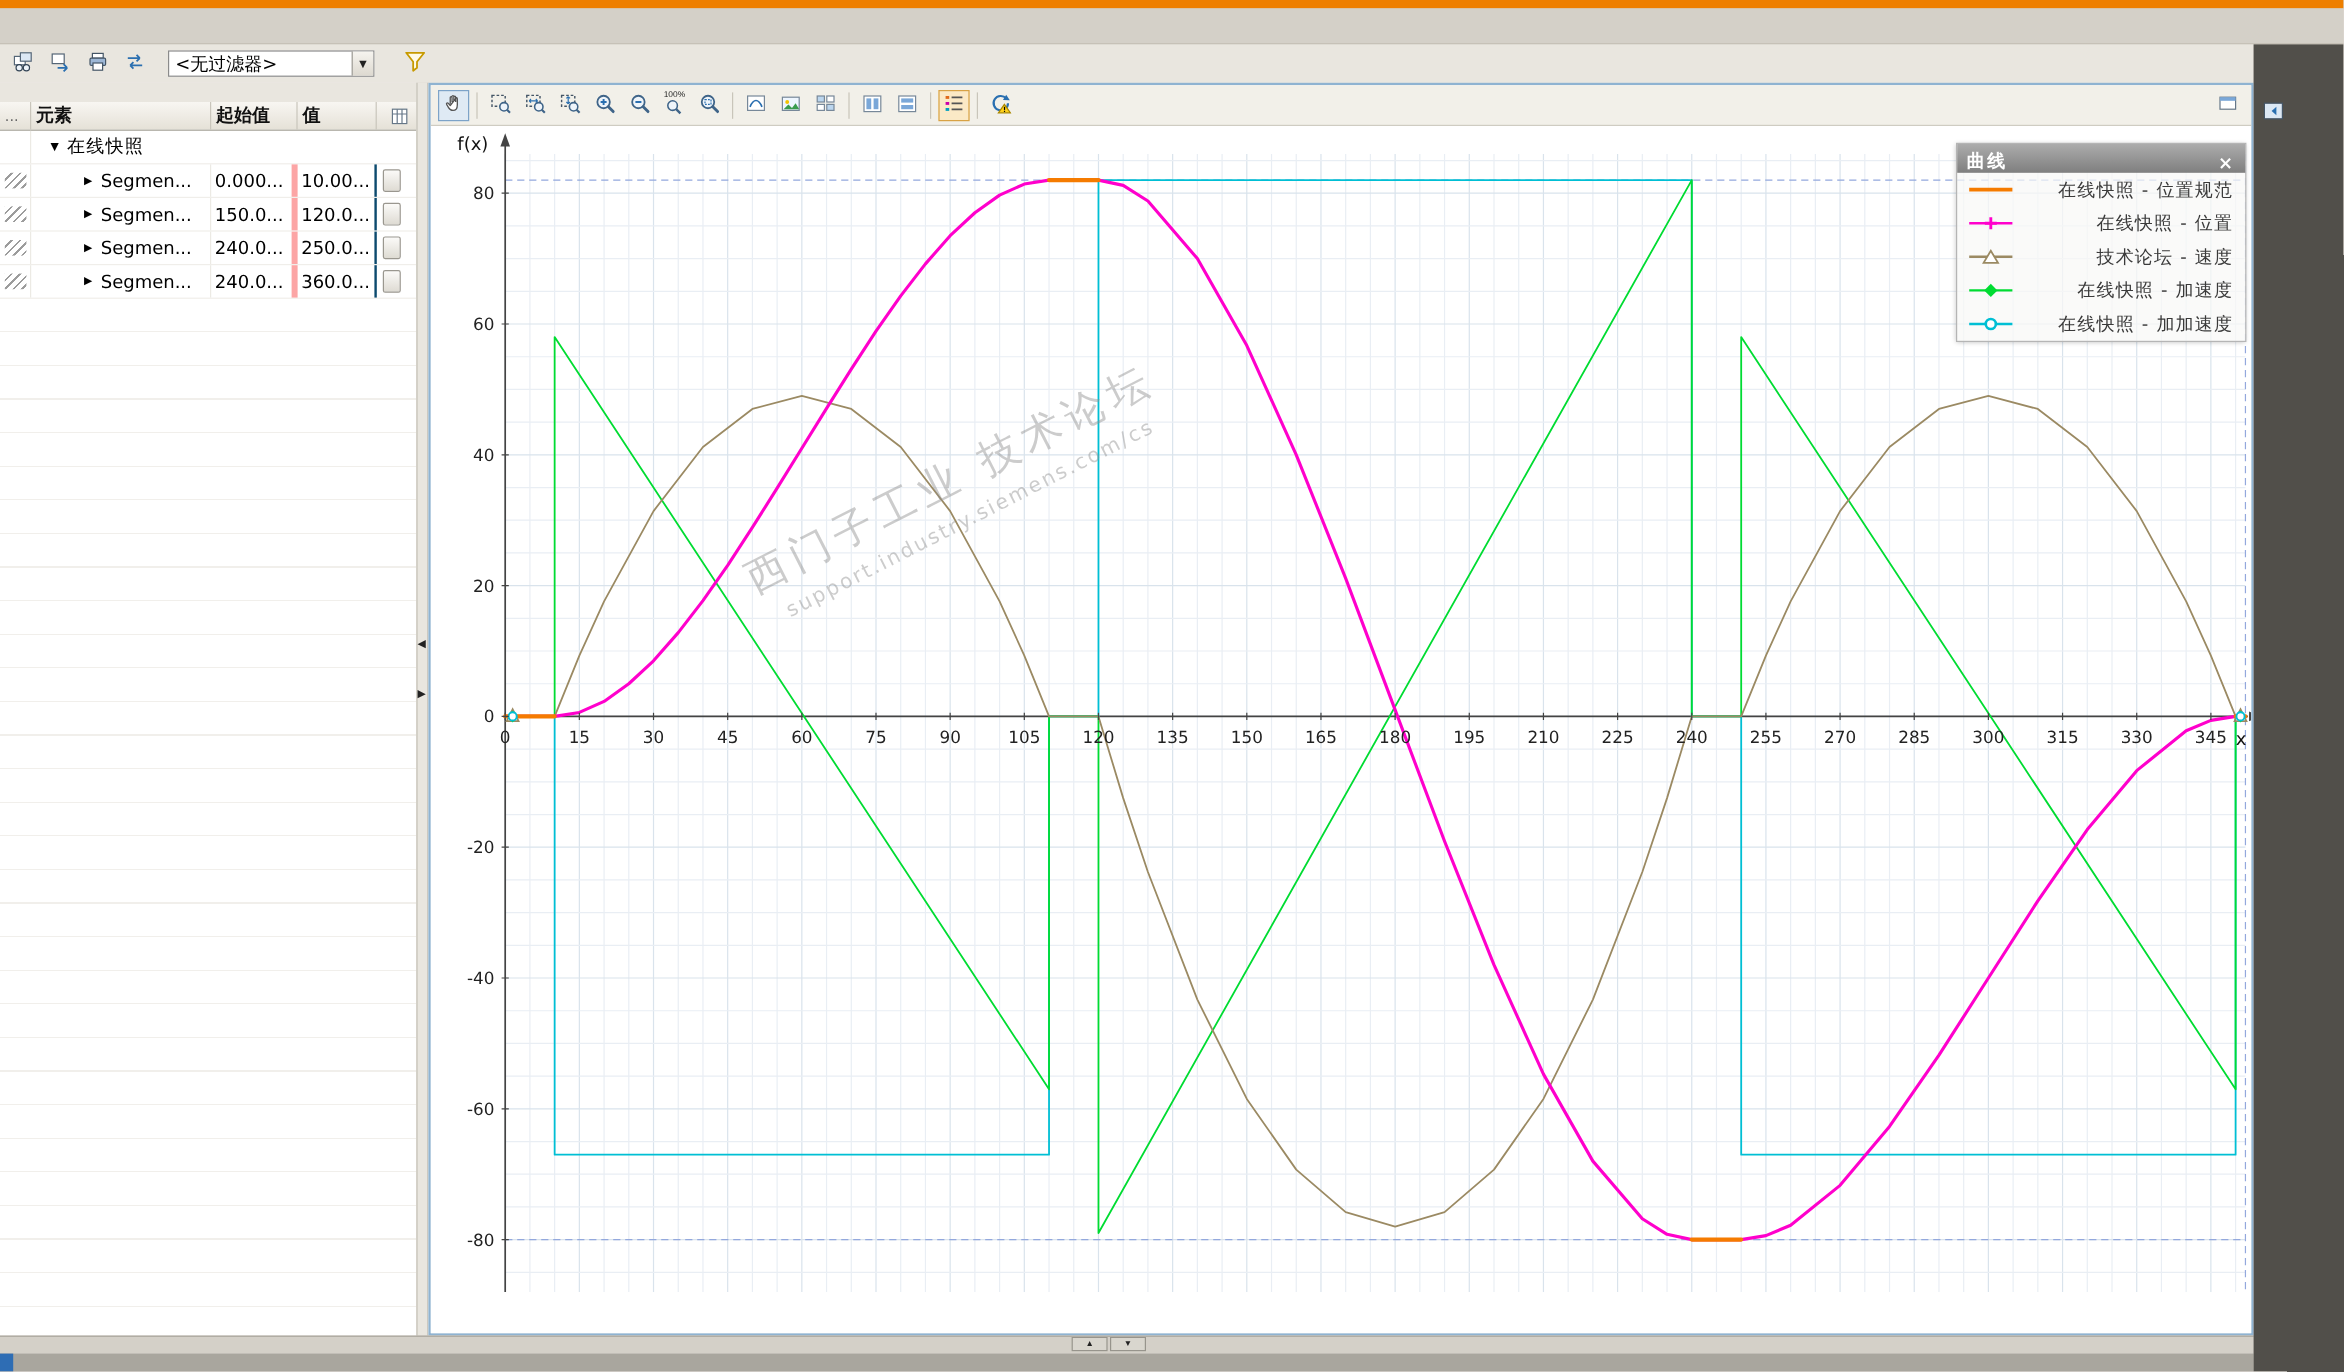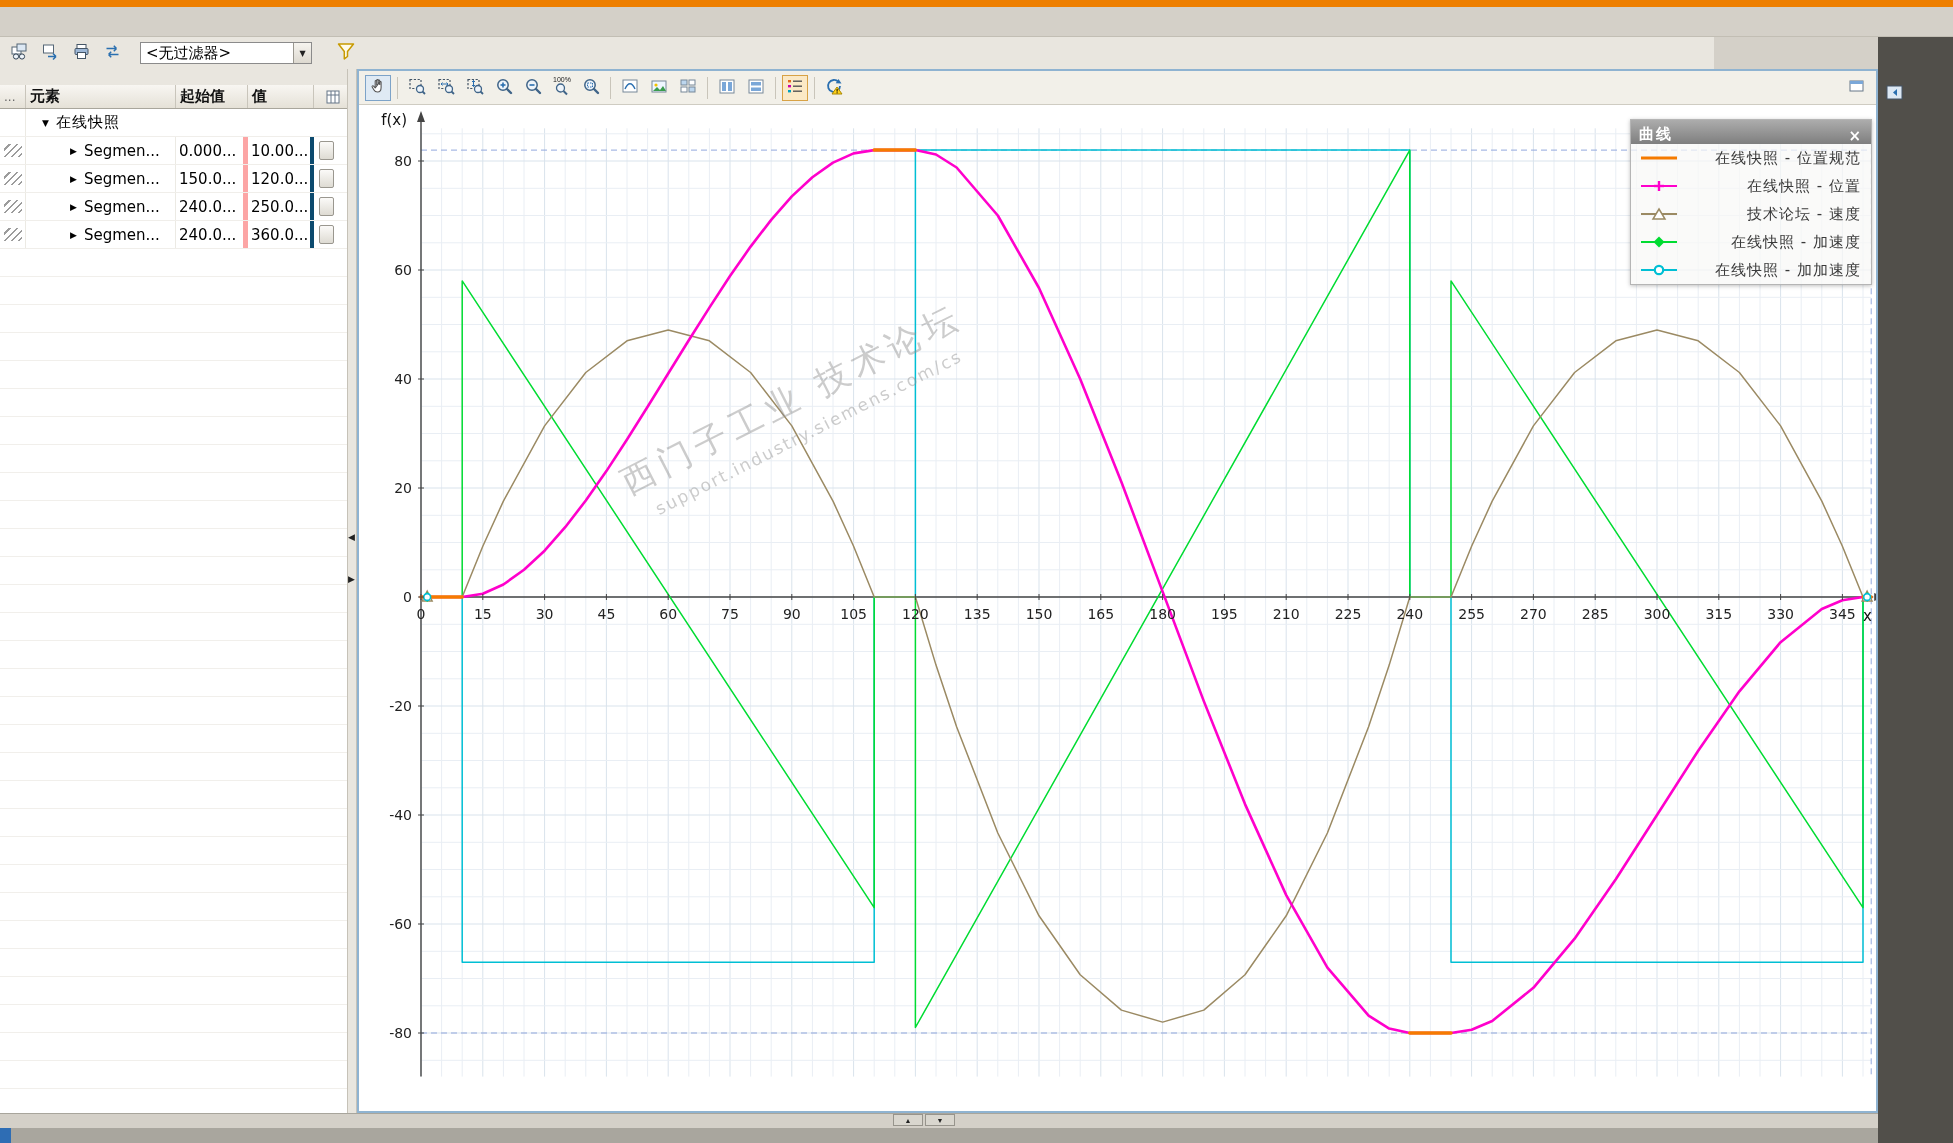--- a/index.html
+++ b/index.html
@@ -1,20 +1,20 @@
 <!DOCTYPE html>
 <html><head>
 <meta charset="utf-8">
 <style>
 *{margin:0;padding:0;box-sizing:border-box}
 html,body{width:1953px;height:1143px;overflow:hidden;background:#d4d0c8;
   font-family:"DejaVu Sans","Liberation Sans",sans-serif;position:relative}
 #top-orange{position:absolute;left:0;top:0;width:1953px;height:7px;background:#ee7f00}
 #chrome-bar{position:absolute;left:0;top:7px;width:1953px;height:30px;background:#d4d0c8;border-bottom:1px solid #c2beb4}
-#main-toolbar{position:absolute;left:0;top:37px;width:1714px;height:32px;background:#e9e6df;display:flex;align-items:center;gap:5px;padding-left:6px}
+#main-toolbar{position:absolute;left:0;top:37px;width:1878px;height:32px;background:#e9e6df;display:flex;align-items:center;gap:5px;padding-left:6px}
 .tbtn{width:26px;height:24px;display:flex;align-items:center;justify-content:center;background:transparent;border:1px solid transparent;cursor:pointer}
 #filter-box{width:172px;height:22px;background:#fff;border:1px solid #8b8b8b;display:flex;align-items:center;font-size:15px;margin-left:10px;position:relative;padding-left:5px}
 #filter-box span.fval{flex:1;white-space:nowrap;overflow:hidden}
 #filter-arrow{width:18px;height:20px;background:linear-gradient(#f6f4ef,#ddd9d0);border-left:1px solid #9a978f;display:flex;align-items:center;justify-content:center;font-size:8px;color:#222;cursor:pointer}
 #funnel-btn{margin-left:16px}
 
 #left-panel{position:absolute;left:0;top:69px;width:347px;height:1044px;background:#fff}
 #panel-gap{height:16px;background:#e9e6df}
 #thead{height:24px;display:flex;align-items:center;background:linear-gradient(#f8f6f2,#e5e1d7);border-bottom:1px solid #a9a69c;font-size:15px;font-weight:600;color:#111}
 .hc{height:100%;display:flex;align-items:center;border-right:1px solid #c9c5bb;padding-left:4px}
@@ -27,21 +27,21 @@
 #root-row .corner-sp{width:26px;height:100%;border-right:1px solid #eceae4}
 #root-row .tri{margin-left:16px;font-size:9px;cursor:pointer}
 #root-row .rlabel{margin-left:7px;letter-spacing:1px}
 .trow{height:28px;display:flex;align-items:center;border-bottom:1px solid #f0eeea;font-size:15px;color:#000}
 .hcell{width:26px;height:100%;border-right:1px solid #eceae4;display:flex;align-items:center;justify-content:center}
 .hatch{width:18px;height:13px;background:repeating-linear-gradient(135deg,transparent 0 3.5px,#9c9c9c 3.5px 5px)}
 .ncell{width:150px;height:100%;display:flex;align-items:center;border-right:1px solid #eceae4;padding-left:44px}
 .ncell .tri{font-size:9px;cursor:pointer}
 .ncell .slbl{margin-left:7px;white-space:nowrap;overflow:hidden}
 .scell{width:72px;height:100%;display:flex;align-items:center;padding-left:3px;border-right:5px solid #fca5a5;white-space:nowrap;overflow:hidden}
-.vcell{width:66px;height:100%;display:flex;align-items:center;padding-left:3px;border-right:4px solid #0c4a6e;white-space:nowrap;overflow:hidden}
+.vcell{width:66px;height:100%;display:flex;align-items:center;padding-left:3px;border-right:2px solid #0c4a6e;white-space:nowrap;overflow:hidden}
 .bcell{flex:1;display:flex;align-items:center;padding-left:5px}
 .mini{width:15px;height:19px;border:1px solid #9a978f;background:linear-gradient(#fbfaf8,#dedbd3);border-radius:2px;cursor:pointer}
 #empty-rows{position:absolute;left:0;right:0;top:180px;bottom:0;background:repeating-linear-gradient(to bottom,#fff 0 27px,#f1efeb 27px 28px)}
 
 #splitter{position:absolute;left:347px;top:69px;width:10px;height:1044px;background:#e9e6df;border-left:1px solid #c6c2b8;border-right:1px solid #c6c2b8;cursor:col-resize}
 .sarrow{position:absolute;left:0;font-size:9px;color:#222;cursor:pointer;line-height:9px}
 
 #chart-panel{position:absolute;left:357px;top:69px;width:1521px;height:1044px;background:#fff;border:2px solid #8fb3d1}
 #chart-toolbar{height:34px;background:#f2f0e9;border-bottom:1px solid #cfccc2;display:flex;align-items:center;gap:3px;padding-left:6px;position:relative}
 .cbtn{width:26px;height:26px;display:flex;align-items:center;justify-content:center;border:1px solid transparent;background:transparent;cursor:pointer;flex-direction:column}

